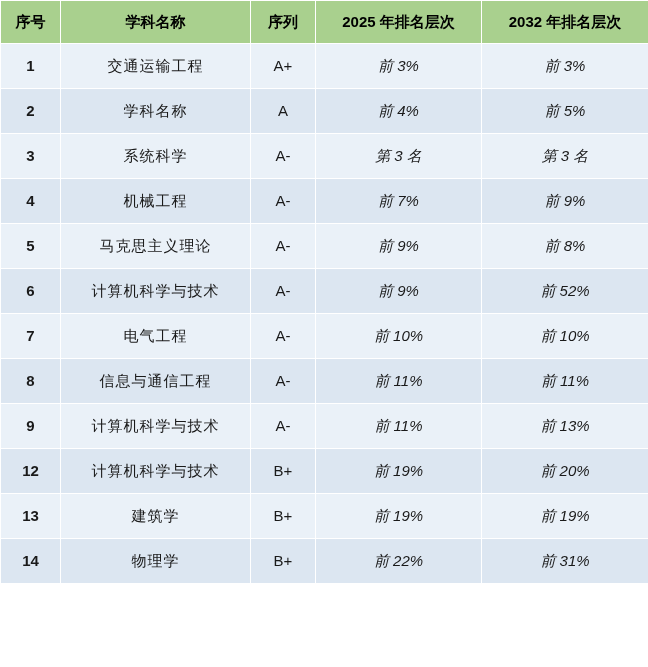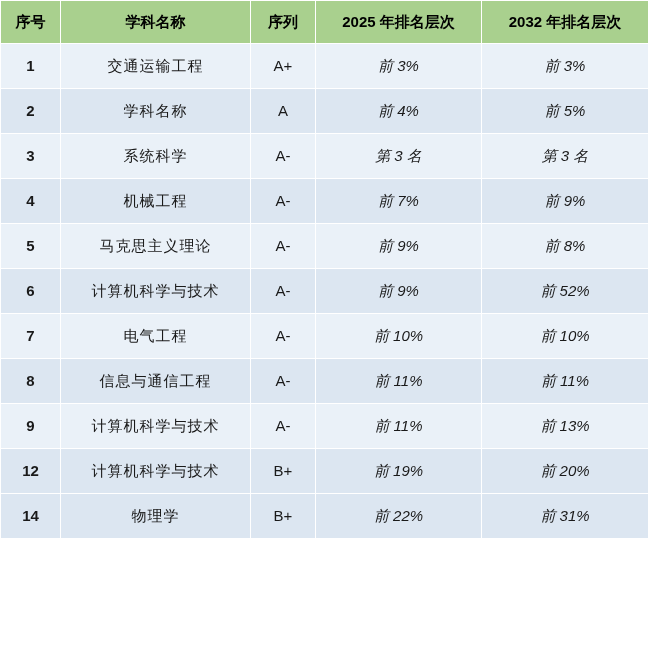--- a/index.html
+++ b/index.html
@@ -152,20 +152,27 @@
         <td class="col-rank">前 11%</td>
         <td class="col-rank">前 13%</td>
       </tr>
       <tr class="row-dark">
         <td class="col-index">12</td>
         <td class="col-name">计算机科学与技术</td>
         <td class="col-series">B+</td>
         <td class="col-rank">前 19%</td>
         <td class="col-rank">前 20%</td>
       </tr>
+      <tr class="row-light">
+        <td class="col-index">13</td>
+        <td class="col-name">建筑学</td>
+        <td class="col-series">B+</td>
+        <td class="col-rank">前 19%</td>
+        <td class="col-rank">前 19%</td>
+      </tr>
       <tr class="row-dark">
         <td class="col-index">14</td>
         <td class="col-name">物理学</td>
         <td class="col-series">B+</td>
         <td class="col-rank">前 22%</td>
         <td class="col-rank">前 31%</td>
       </tr>
     </tbody>
 </table>
 

